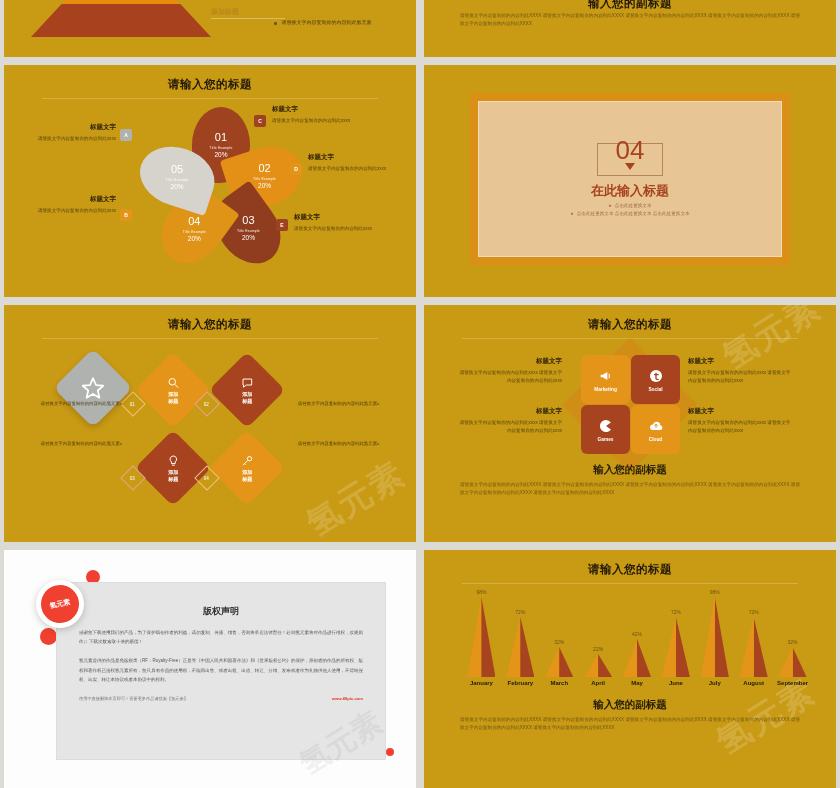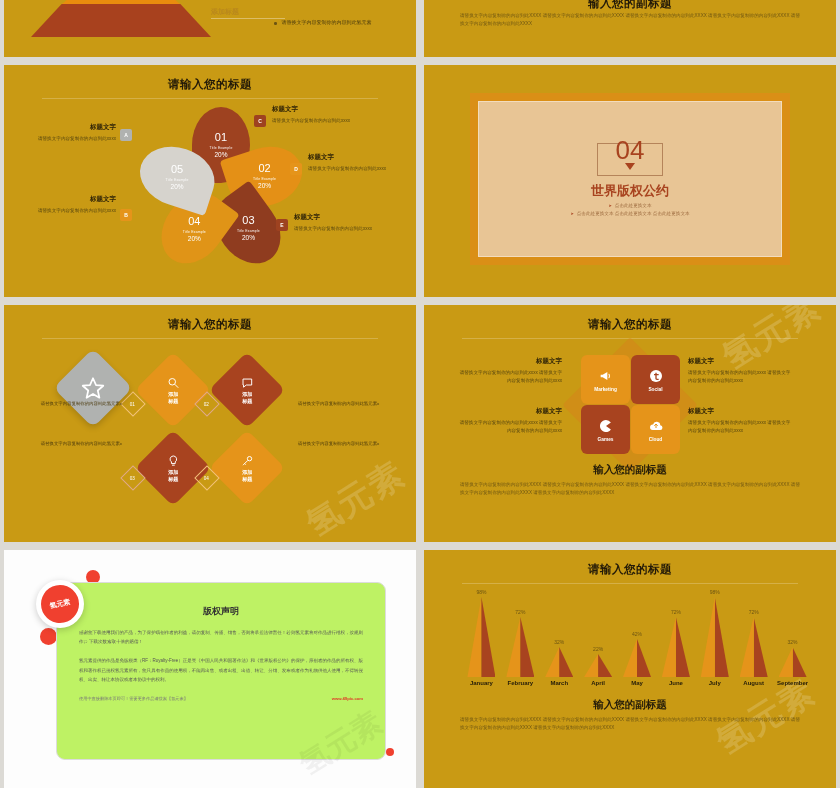--- a/index.html
+++ b/index.html
@@ -172,21 +172,21 @@
   }
   .g4 { position: absolute; width: 49px; height: 49px; border-radius: 6px;
         display: flex; flex-direction: column; align-items: center; justify-content: center; gap: 3px; }
   .g4 .gl { font-size: 4.8px; font-weight: bold; color: #fff; }
   .s6-sub { position: absolute; left: 0; right: 0; top: 158px; }
   .s6-body { position: absolute; left: 36px; right: 36px; top: 176px; }
 
   
   .cp-card {
     position: absolute; left: 52px; top: 32px; right: 30px; bottom: 34px;
-    border: 1px solid #dcdcdc; border-radius: 9px; background: #bef264;
+    border: 1px solid #dcdcdc; border-radius: 0; background: #e5e5e5;
   }
   .cp-h { text-align: center; font-size: 9px; color: #333; font-weight: bold; margin-top: 22px; }
   .cp-p { font-size: 4.5px; color: #555; line-height: 2.05; padding: 0 22px; margin-top: 10px; text-align: justify; }
   .cp-f { display: flex; justify-content: space-between; padding: 0 22px; margin-top: 12px; align-items: center; }
   .cp-f span { font-size: 4.2px; color: #777; }
   .cp-url { color: #e03a28 !important; font-weight: bold; }
   .logo-circle {
     position: absolute; left: 32px; top: 30px; width: 48px; height: 48px;
     border-radius: 50%; background: #fff; box-shadow: 0 2px 7px rgba(0,0,0,.2);
     display: flex; align-items: center; justify-content: center;
@@ -309,21 +309,21 @@
     </div>
   </div>
 
   <div class="slide s4">
     <div class="s4-outer">
       <div class="s4-inner">
         <div class="s4-box">
           <div class="s4-num">04</div>
           <div class="s4-tri"></div>
         </div>
-        <div class="s4-h">世界版权公约</div>
+        <div class="s4-h">在此输入标题</div>
         <div class="s4-b1">
           <span class="arw">➤</span>
           <span>点击此处更换文本</span>
         </div>
         <div class="s4-b2">
           <span class="arw">➤</span>
           <span>点击此处更换文本 点击此处更换文本 点击此处更换文本</span>
         </div>
       </div>
     </div>

